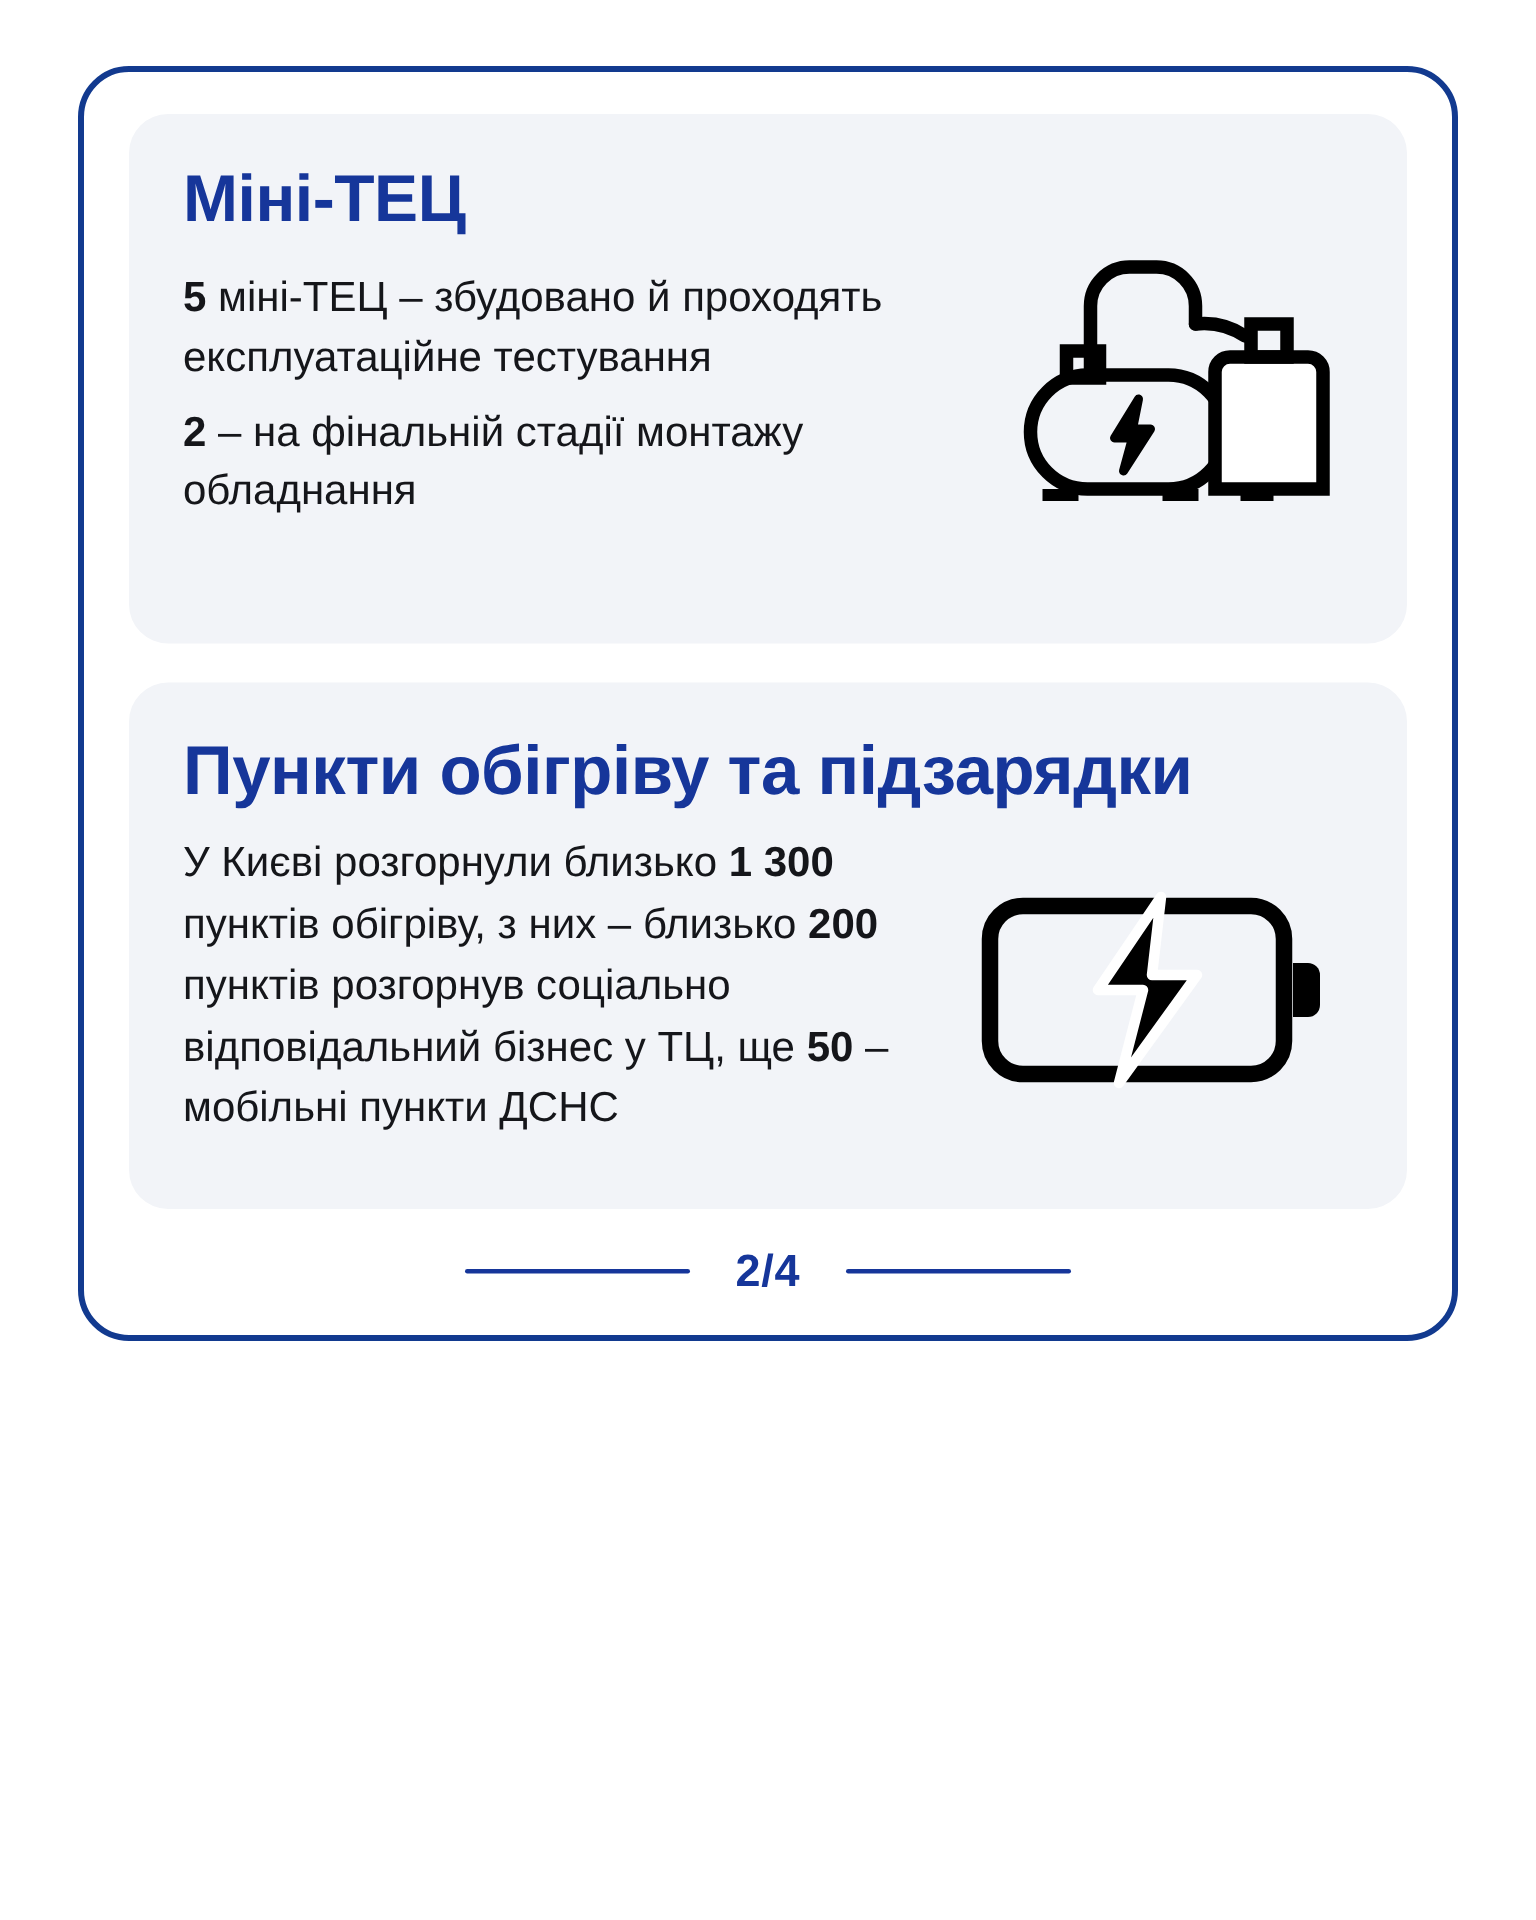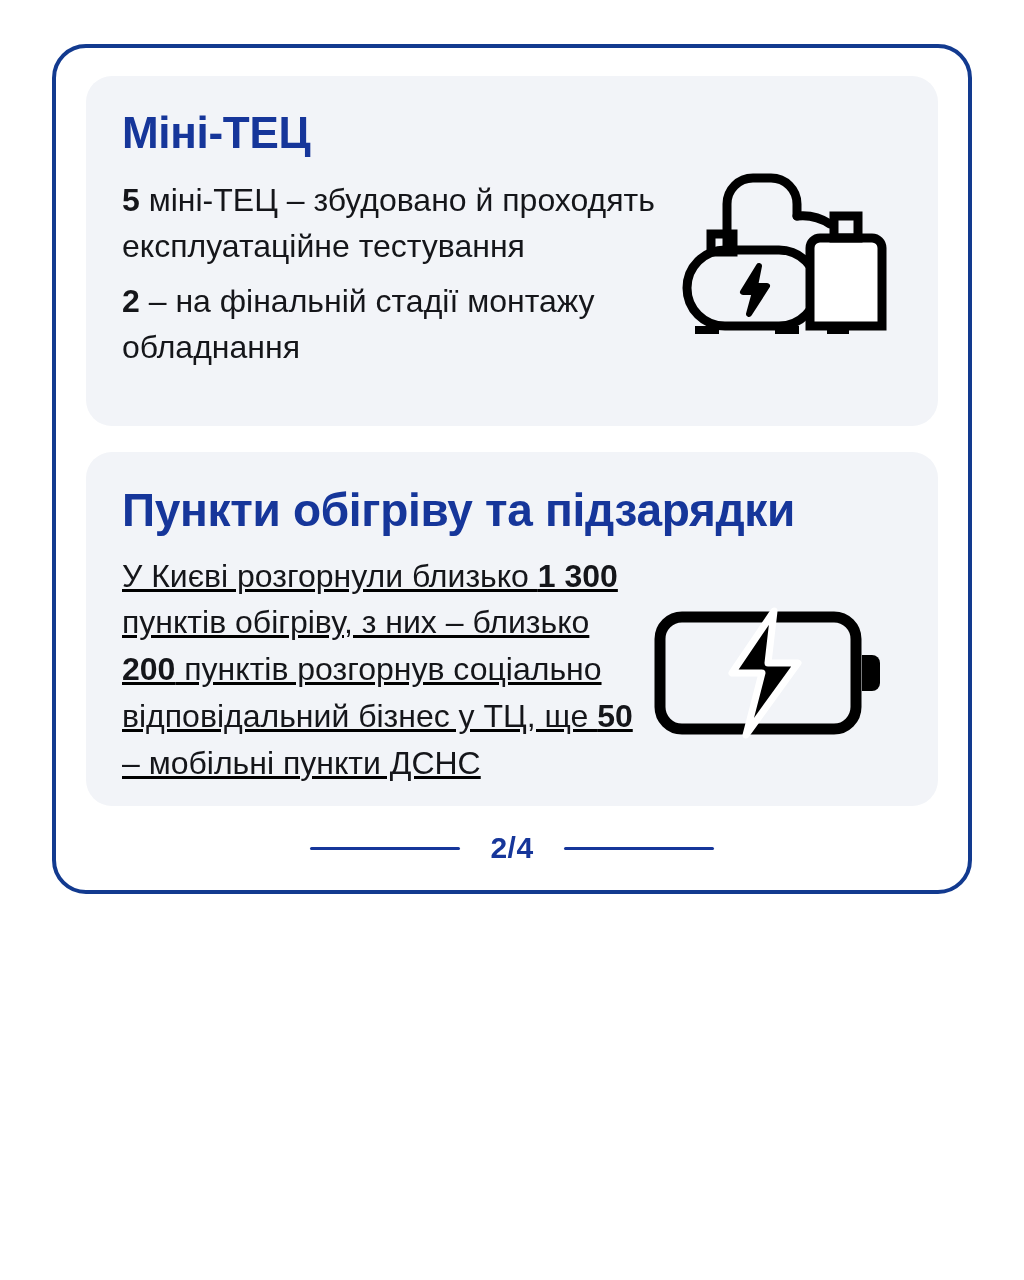--- a/index.html
+++ b/index.html
@@ -65,21 +65,21 @@
     color: #16369a;
     font-size: 44px;
     font-weight: bold;
     letter-spacing: -0.3px;
     line-height: 1.05;
   }
 
   .card-para {
     margin: 0;
     color: #15161a;
-    font-size: 32px;
+    font-size: 28px;
     line-height: 1.42;
     max-width: 560px;
   }
 
   .card-para + .card-para {
     margin-top: 10px;
   }
 
   .card-para b {
     font-weight: bold;
@@ -102,21 +102,20 @@
     padding-bottom: 20px;
   }
   #card-heating h2.card-title {
     font-size: 46px;
     margin-bottom: 18px;
   }
   #card-heating .row {
     display: flex;
     align-items: center;
     width: 100%;
-    text-decoration: underline;
   }
   #card-heating .card-para {
     max-width: 540px;
     line-height: 1.46;
   }
   #card-heating .card-icon {
     margin-left: 10px;
     margin-top: 6px;
   }
 

